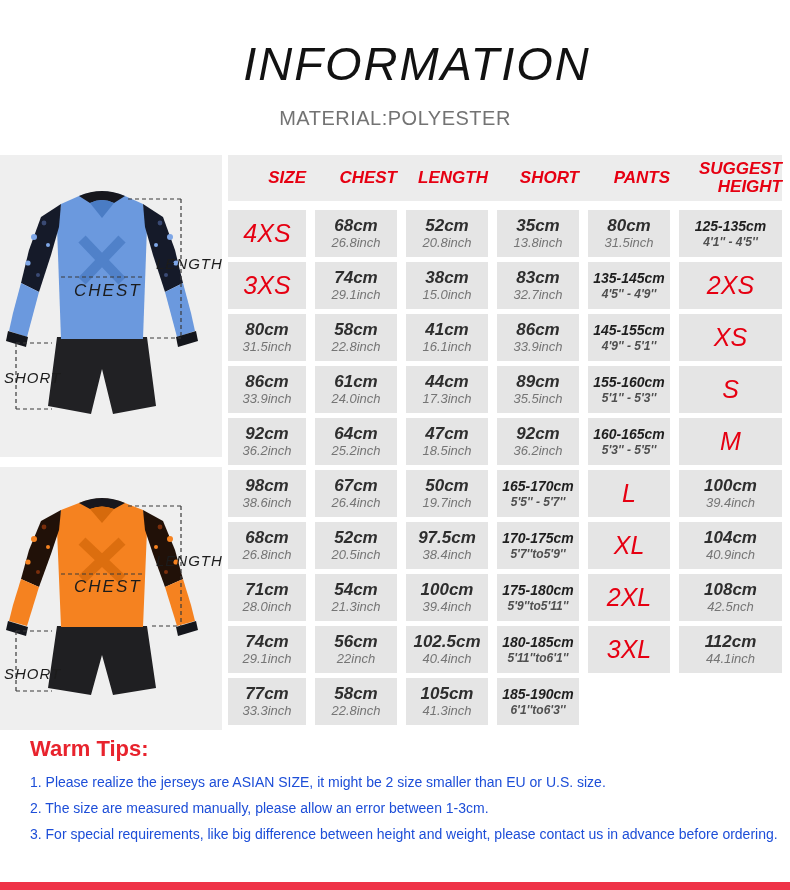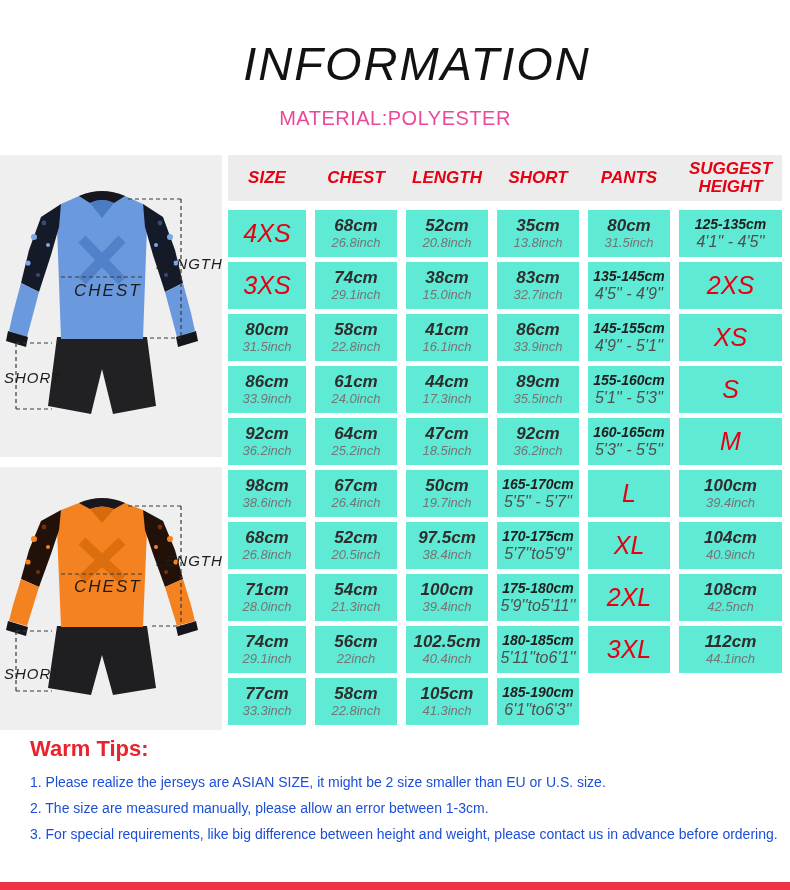--- a/index.html
+++ b/index.html
@@ -11,21 +11,21 @@
     overflow: hidden;
   }
   
   .title {
     position: absolute; top: 36px; left: 0; width: 100%;
     text-align: center; font-style: italic; font-size: 47px;
     letter-spacing: 2px; color: #121212; padding-left: 44px;
   }
   .subtitle {
     position: absolute; top: 107px; left: 0; width: 100%;
-    text-align: center; font-size: 20px; letter-spacing: 0.5px; color: #ec4899;
+    text-align: center; font-size: 20px; letter-spacing: 0.5px; color: #737373;
   }
   
   .panel {
     position: absolute; left: 0; width: 222px; background: #efefef;
   }
   .panel-1 { top: 155px; height: 302px; }
   .panel-2 { top: 467px; height: 263px; }
   .panel svg { display: block; }
   .measure-label {
     position: absolute; font-style: italic; color: #1c1c1c;
@@ -33,37 +33,37 @@
   }
   .measure-label.chest { font-size: 17px; letter-spacing: 2px; }
   
   .chart-header {
     position: absolute; left: 228px; top: 155px; width: 554px; height: 46px;
     background: #ececec;
     display: grid; grid-template-columns: 78px 82px 82px 82px 82px 103px;
     column-gap: 9px; align-items: center;
   }
   .chart-header .hcell {
-    text-align: center; font-style: italic; font-weight: 700;
+    text-align: right; font-style: italic; font-weight: 700;
     font-size: 17px; color: #e60012; line-height: 1.05;
   }
   .chart-body {
     position: absolute; left: 228px; top: 210px; width: 554px;
     display: grid; grid-template-columns: 78px 82px 82px 82px 82px 103px;
     gap: 5px 9px; grid-auto-rows: 47px;
   }
   .cell {
-    background: #5eead4; display: flex; flex-direction: column;
+    background: #e5e5e5; display: flex; flex-direction: column;
     align-items: center; justify-content: center; font-style: italic;
   }
   .cell.size { font-size: 25px; color: #e60012; }
   .cell .cm   { font-size: 17px; color: #2e2e2e; line-height: 1.15; font-weight: bold; }
   .cell .in   { font-size: 13px; color: #757575; line-height: 1.15; }
   .cell .range{ font-size: 14px; font-weight: 700; color: #1f1f1f; line-height: 1.2; }
-  .cell .feet { font-size: 16px; color: #4f4f4f; line-height: 1.2; }
+  .cell .feet { font-size: 12px; color: #4f4f4f; line-height: 1.2; font-weight: bold; }
   
   .tips { position: absolute; left: 30px; top: 736px; width: 756px; }
   .tips-heading { font-size: 22px; font-weight: 700; color: #e8232d; margin-bottom: 12px; }
   .tip { font-size: 14px; color: #1d4ed8; margin-bottom: 10px; white-space: nowrap; }
   
   .bottom-bar {
     position: absolute; left: 0; bottom: 0; width: 100%; height: 8px;
     background: #ef3347;
   }
   .dash { stroke: #3a3a3a; stroke-width: 1.2; stroke-dasharray: 4 3; fill: none; }

